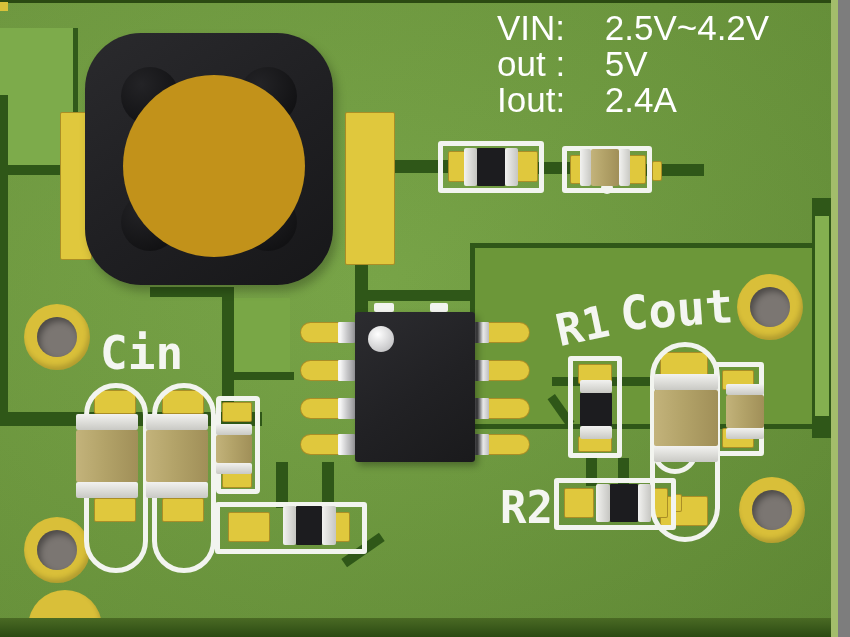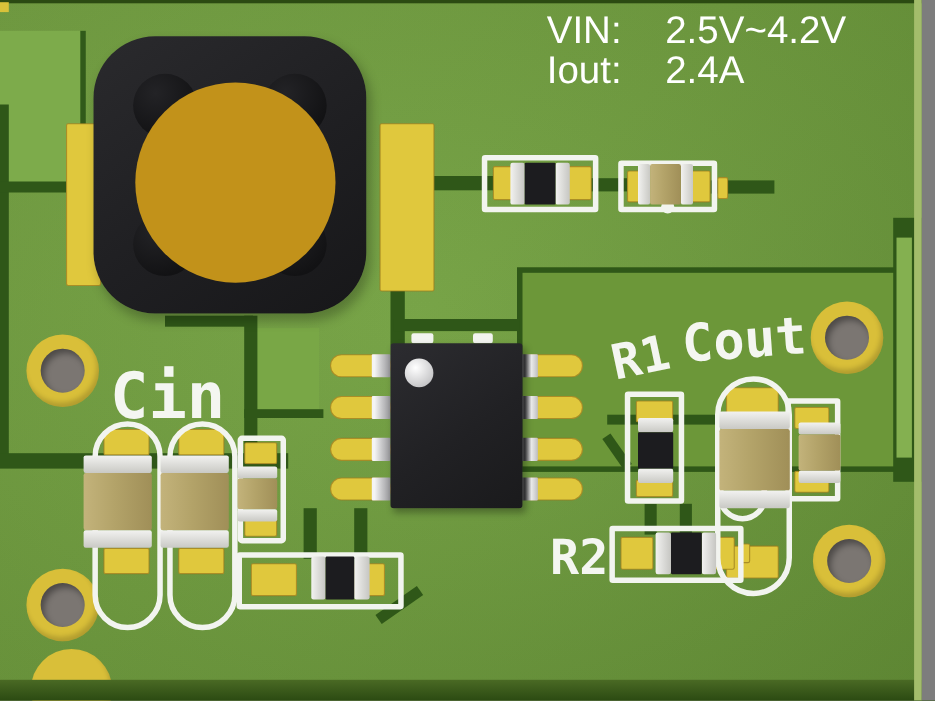--- a/index.html
+++ b/index.html
@@ -108,21 +108,21 @@
   <div class="lead r" style="left:472px;top:322px;width:17px;height:21px;"></div>
   <div class="lead r" style="left:472px;top:360px;width:17px;height:21px;"></div>
   <div class="lead r" style="left:472px;top:398px;width:17px;height:21px;"></div>
   <div class="lead r" style="left:472px;top:434px;width:17px;height:21px;"></div>
   <div class="silkdot" style="left:374px;top:303px;width:20px;height:9px;border-radius:2px;"></div>
   <div class="silkdot" style="left:430px;top:303px;width:18px;height:9px;border-radius:2px;"></div>
   <div id="ic-body">
     <div id="ic-dot"></div>
   </div>
 
-  <div class="lbl-silk" style="left:100px;top:326px;font-size:58px;">Cin</div>
+  <div class="lbl-silk" style="left:100px;top:326px;font-size:46px;">Cin</div>
   <div class="silk" style="left:84px;top:383px;width:64px;height:190px;border-radius:34px;"></div>
   <div class="silk" style="left:152px;top:383px;width:64px;height:190px;border-radius:34px;"></div>
   <div class="silk" style="left:216px;top:396px;width:44px;height:98px;border-radius:4px;"></div>
   <div class="pad z3" style="left:94px;top:390px;width:42px;height:24px;"></div>
   <div class="pad z3" style="left:94px;top:498px;width:42px;height:24px;"></div>
   <div class="pad z3" style="left:162px;top:390px;width:42px;height:24px;"></div>
   <div class="pad z3" style="left:162px;top:498px;width:42px;height:24px;"></div>
   <div class="pad z3" style="left:222px;top:402px;width:30px;height:20px;"></div>
   <div class="pad z3" style="left:222px;top:468px;width:30px;height:20px;"></div>
   <div class="cap-end" style="left:76px;top:414px;width:62px;height:16px;"></div>
@@ -196,20 +196,24 @@
     <div class="dimple" style="left:154px;top:160px;width:58px;height:58px;"></div>
     <div id="ind-gold"></div>
   </div>
 
   <div class="lbl" style="left:497px;top:10px;">
     <div class="spec-row">
       <span class="spec-label">VIN:</span>
       <span class="spec-value">2.5V~4.2V</span>
     </div>
     <div class="spec-row">
+      <span class="spec-label">out :</span>
+      <span class="spec-value">5V</span>
+    </div>
+    <div class="spec-row">
       <span class="spec-label">Iout:</span>
       <span class="spec-value">2.4A</span>
     </div>
   </div>
 
 
   <div class="edge" style="left:0;top:0;width:850px;height:3px;background:#2b4a12;"></div>
   <div class="edge" style="left:0;top:618px;width:850px;height:19px;background:linear-gradient(180deg,#4a6a24,#2b4a12);"></div>
   <div class="edge" style="left:831px;top:0;width:7px;height:637px;background:#a3bd6b;"></div>
   <div class="edge" style="left:838px;top:0;width:12px;height:637px;background:#7d7d7d;"></div>

